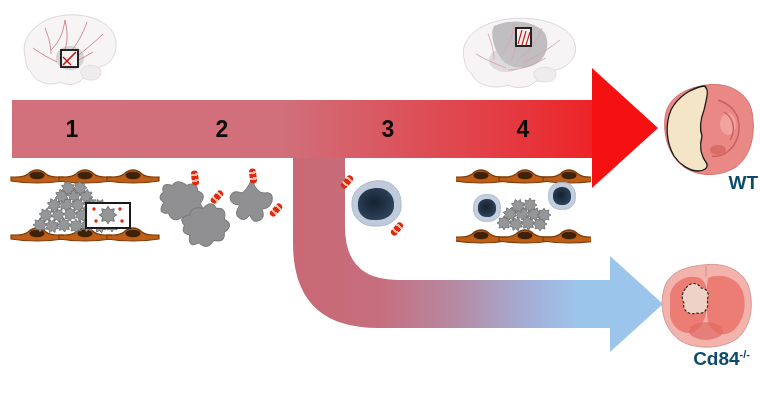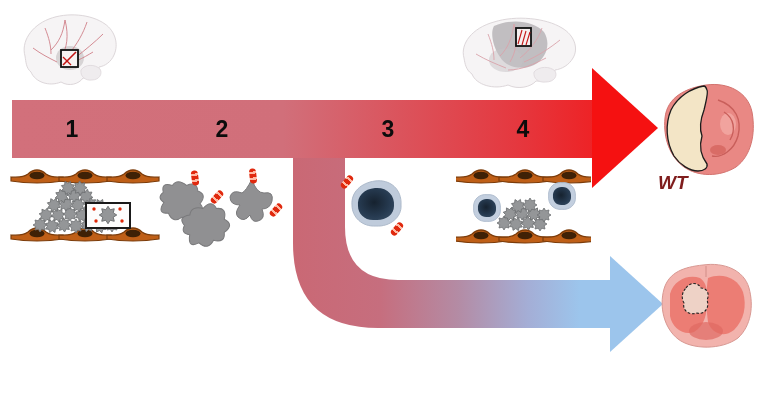--- a/index.html
+++ b/index.html
@@ -1,22 +1,22 @@
 <!DOCTYPE html>
 <html><head>
 <meta charset="utf-8">
 <style>
   html,body{margin:0;padding:0;background:#fff;}
   #fig{position:relative;width:760px;height:407px;background:#ffffff;overflow:hidden;
        font-family:"Liberation Sans", sans-serif;}
   .abs{position:absolute;}
   .stage-num{position:absolute;transform:translate(-50%,-50%);font-size:23px;font-weight:700;
              color:#0c0c0c;letter-spacing:0;line-height:1;}
-  .slice-label{position:absolute;text-align:left;font-weight:700;font-style:italic;
-               font-size:19px;color:#7f1d1d;}
+  .slice-label{position:absolute;text-align:right;font-weight:700;
+               font-size:19px;color:#0c4a6e;}
   .slice-label sup{font-size:11px;font-weight:700;}
 </style>
 </head>
 <body>
 
 <div id="fig">
 
   <svg width="0" height="0" style="position:absolute">
     <defs>
       <linearGradient id="stripeG" x1="0" y1="0" x2="0" y2="1">
@@ -225,14 +225,17 @@
   </div>
 
   <svg class="abs" style="left:656px;top:262px" width="100" height="88" viewBox="0 0 100 88">
     <path d="M47,3 C68,0 88,8 93,26 C98,44 95,64 82,76 C66,88 36,88 22,77 C8,66 3,45 8,27 C13,10 28,5 47,3 Z" fill="#f2b3ad" stroke="#d89892" stroke-width="1"></path>
     <path d="M14,32 C18,18 32,12 44,16 C50,20 52,28 50,38 C52,52 48,64 38,70 C28,74 16,66 14,54 Z" fill="#ec7d74"></path>
     <path d="M52,16 C66,10 82,16 87,30 C91,44 88,58 78,68 C68,76 56,72 52,60 C50,46 50,28 52,16 Z" fill="#ec7d74"></path>
     <ellipse cx="50" cy="69" rx="17" ry="9" fill="#e06a62" opacity="0.7"></ellipse>
     <path d="M50,4 L50,15" stroke="#dd9a94" stroke-width="1.5" fill="none"></path>
     <path d="M30,26 C34,20 42,20 45,26 C51,26 54,32 51,38 C54,46 48,53 41,51 C33,54 26,48 28,41 C25,36 26,30 30,26 Z" fill="#eed2c6" stroke="#222222" stroke-width="1.1" stroke-dasharray="2.6,1.8" stroke-linejoin="round"></path>
   </svg>
+  <div class="slice-label" style="left:630px;top:348px;width:120px">
+    <span>Cd84</span><sup>-/-</sup>
+  </div>
 
 </div>
 
 </body></html>

